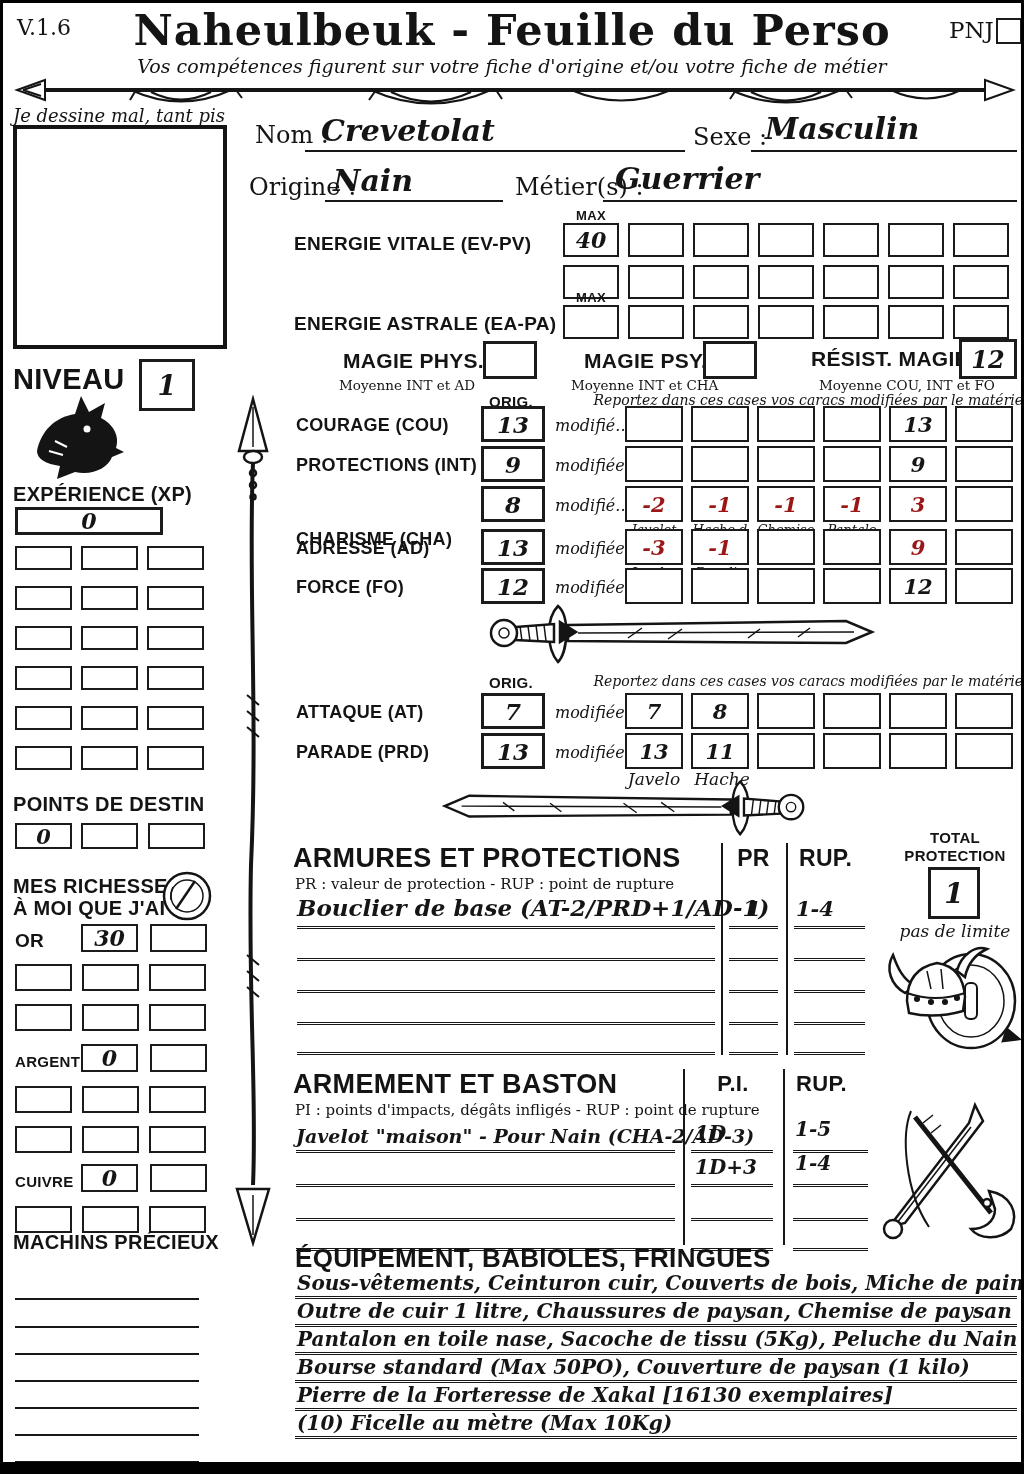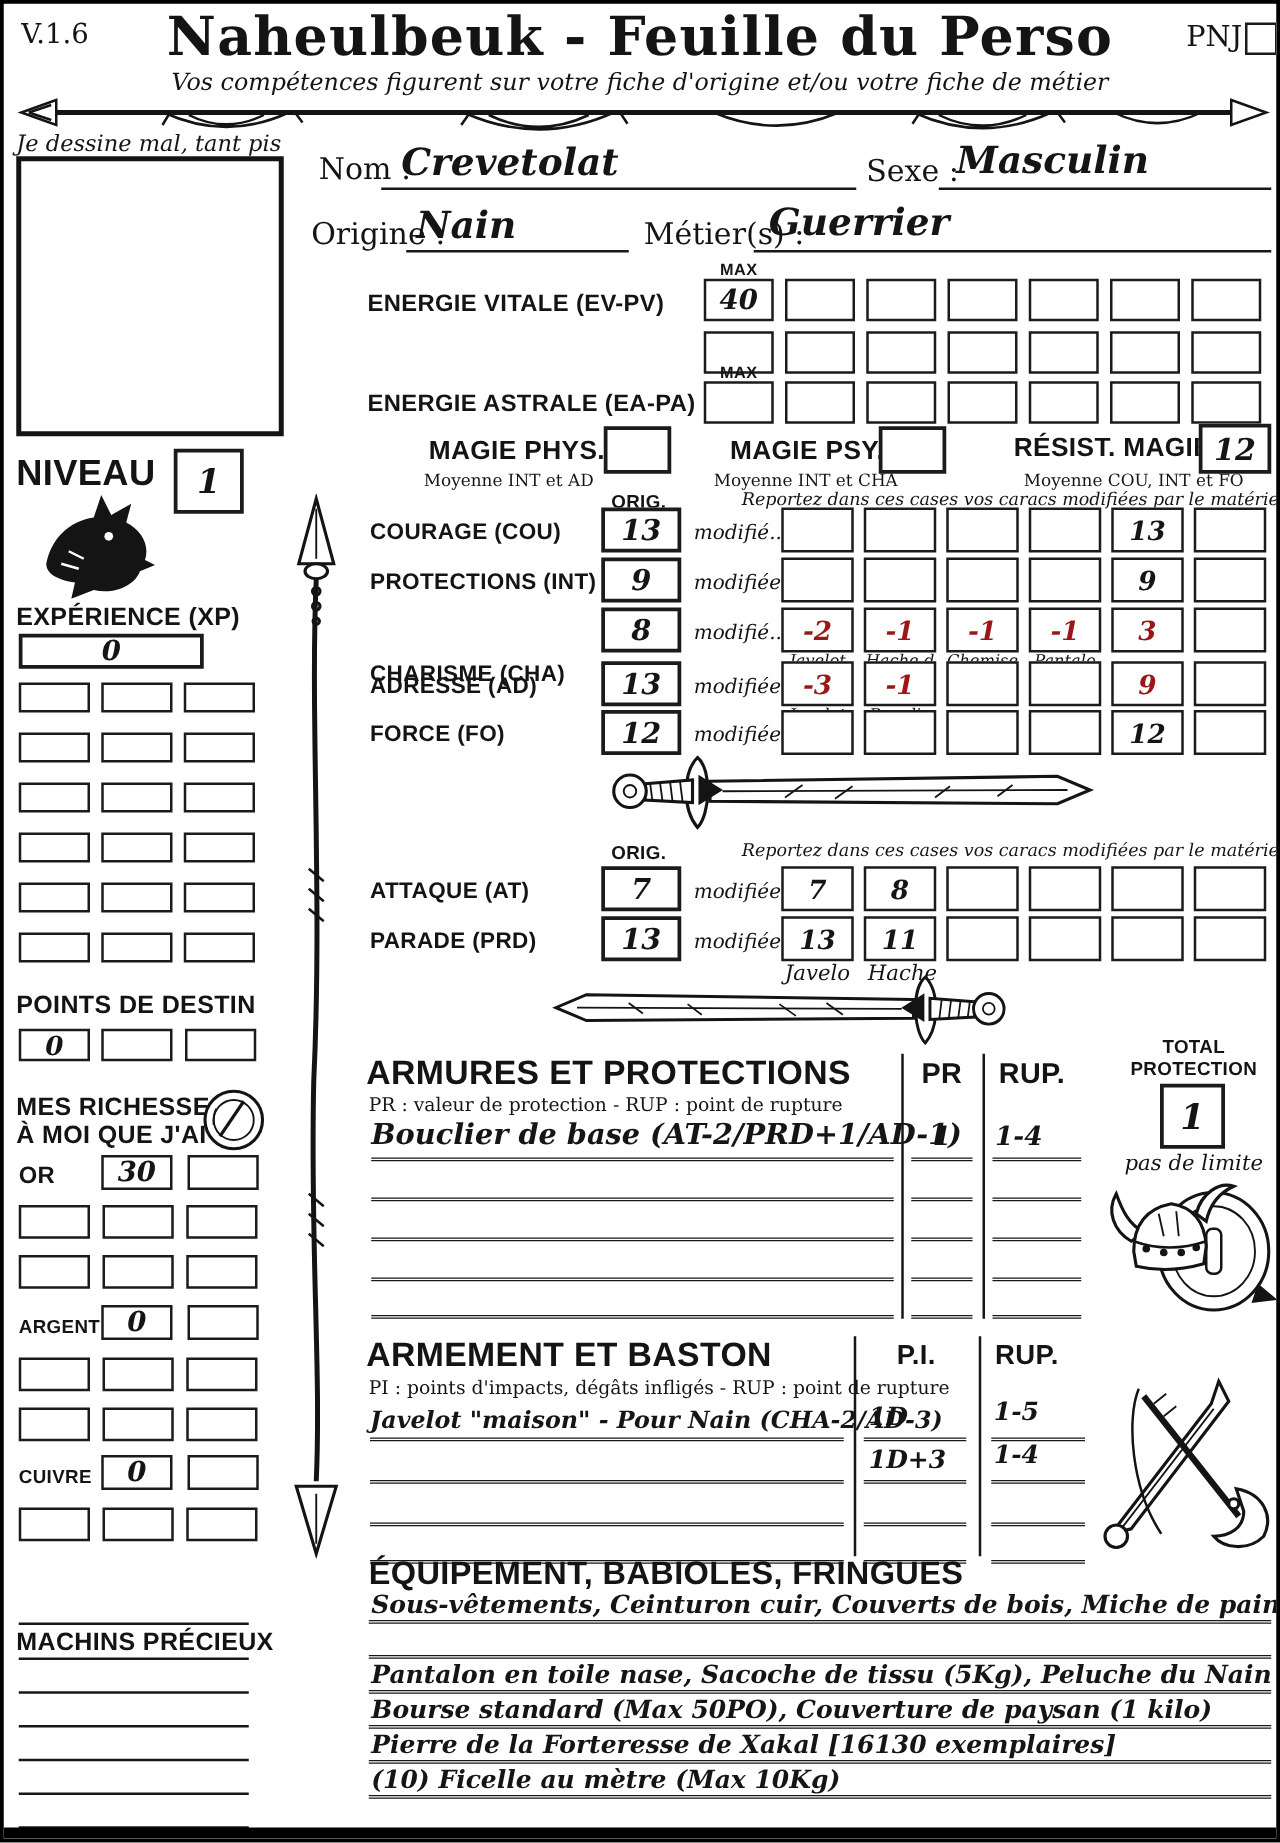--- a/index.html
+++ b/index.html
@@ -155,21 +155,21 @@
   <div class="abs box" style="left:78px;top:1161px;width:57px;height:28px;">
     <span class="hand" style="font-size:22px;">0</span>
   </div>
   <div class="abs box" style="left:147px;top:1161px;width:57px;height:28px;"></div>
   <div class="abs" style="left:12px;top:1203px;">
       <div class="box" style="position: absolute; left: 0px; top: 0px; width: 57px; height: 27px;"></div>
       <div class="box" style="position: absolute; left: 67px; top: 0px; width: 57px; height: 27px;"></div>
       <div class="box" style="position: absolute; left: 134px; top: 0px; width: 57px; height: 27px;"></div>
     </div>
 
-  <div class="abs lbl" style="left:10px;top:1300px;font-size:20px;">MACHINS PRÉCIEUX</div>
+  <div class="abs lbl" style="left:10px;top:1228px;font-size:20px;">MACHINS PRÉCIEUX</div>
   <div class="wline" style="left:12px;top:1268px;width:184px;height:27px;"></div>
   <div class="wline" style="left:12px;top:1296px;width:184px;height:27px;"></div>
   <div class="wline" style="left:12px;top:1323px;width:184px;height:27px;"></div>
   <div class="wline" style="left:12px;top:1350px;width:184px;height:27px;"></div>
   <div class="wline" style="left:12px;top:1377px;width:184px;height:27px;"></div>
   <div class="wline" style="left:12px;top:1404px;width:184px;height:27px;"></div>
   <div class="wline" style="left:12px;top:1431px;width:184px;height:27px;"></div>
 
   <div class="abs" style="left:226px;top:392px;">
     <svg width="48" height="852" viewBox="0 0 48 852" fill="none" stroke="#141414" stroke-width="2.5">
@@ -557,20 +557,21 @@
       <path d="M118,96 C140,100 148,118 140,134 C128,146 108,144 100,134 C112,134 124,128 124,114 Z" fill="#fff"></path>
       <circle cx="116" cy="108" r="4" fill="#fff"></circle>
       <path d="M52,28 l10,-8 M60,38 l10,-8" stroke-width="1.5"></path>
     </svg>
   </div>
 
   <div class="abs lbl" style="left:292px;top:1240px;font-size:26px;">ÉQUIPEMENT, BABIOLES, FRINGUES</div>
 
   <div class="abs hand" style="left:294px;top:1268px;font-size:20px;">Sous-vêtements, Ceinturon cuir, Couverts de bois, Miche de pain, Écuelle</div>
   <div class="dwline" style="left:292px;top:1270px;width:722px;height:23px;"></div>
+  <div class="abs hand" style="left:294px;top:1296px;font-size:20px;">Outre de cuir 1 litre, Chaussures de paysan, Chemise de paysan</div>
   <div class="dwline" style="left:292px;top:1298px;width:722px;height:23px;"></div>
   <div class="abs hand" style="left:294px;top:1324px;font-size:20px;">Pantalon en toile nase, Sacoche de tissu (5Kg), Peluche du Nain (rare)</div>
   <div class="dwline" style="left:292px;top:1326px;width:722px;height:23px;"></div>
   <div class="abs hand" style="left:294px;top:1352px;font-size:20px;">Bourse standard (Max 50PO), Couverture de paysan (1 kilo)</div>
   <div class="dwline" style="left:292px;top:1354px;width:722px;height:23px;"></div>
   <div class="abs hand" style="left:294px;top:1380px;font-size:20px;">Pierre de la Forteresse de Xakal [16130 exemplaires]</div>
   <div class="dwline" style="left:292px;top:1382px;width:722px;height:23px;"></div>
   <div class="abs hand" style="left:294px;top:1408px;font-size:20px;font-style:italic;">(10) Ficelle au mètre (Max 10Kg)</div>
   <div class="dwline" style="left:292px;top:1410px;width:722px;height:23px;"></div>
   <div class="dwline" style="left:292px;top:1438px;width:722px;height:23px;"></div>

